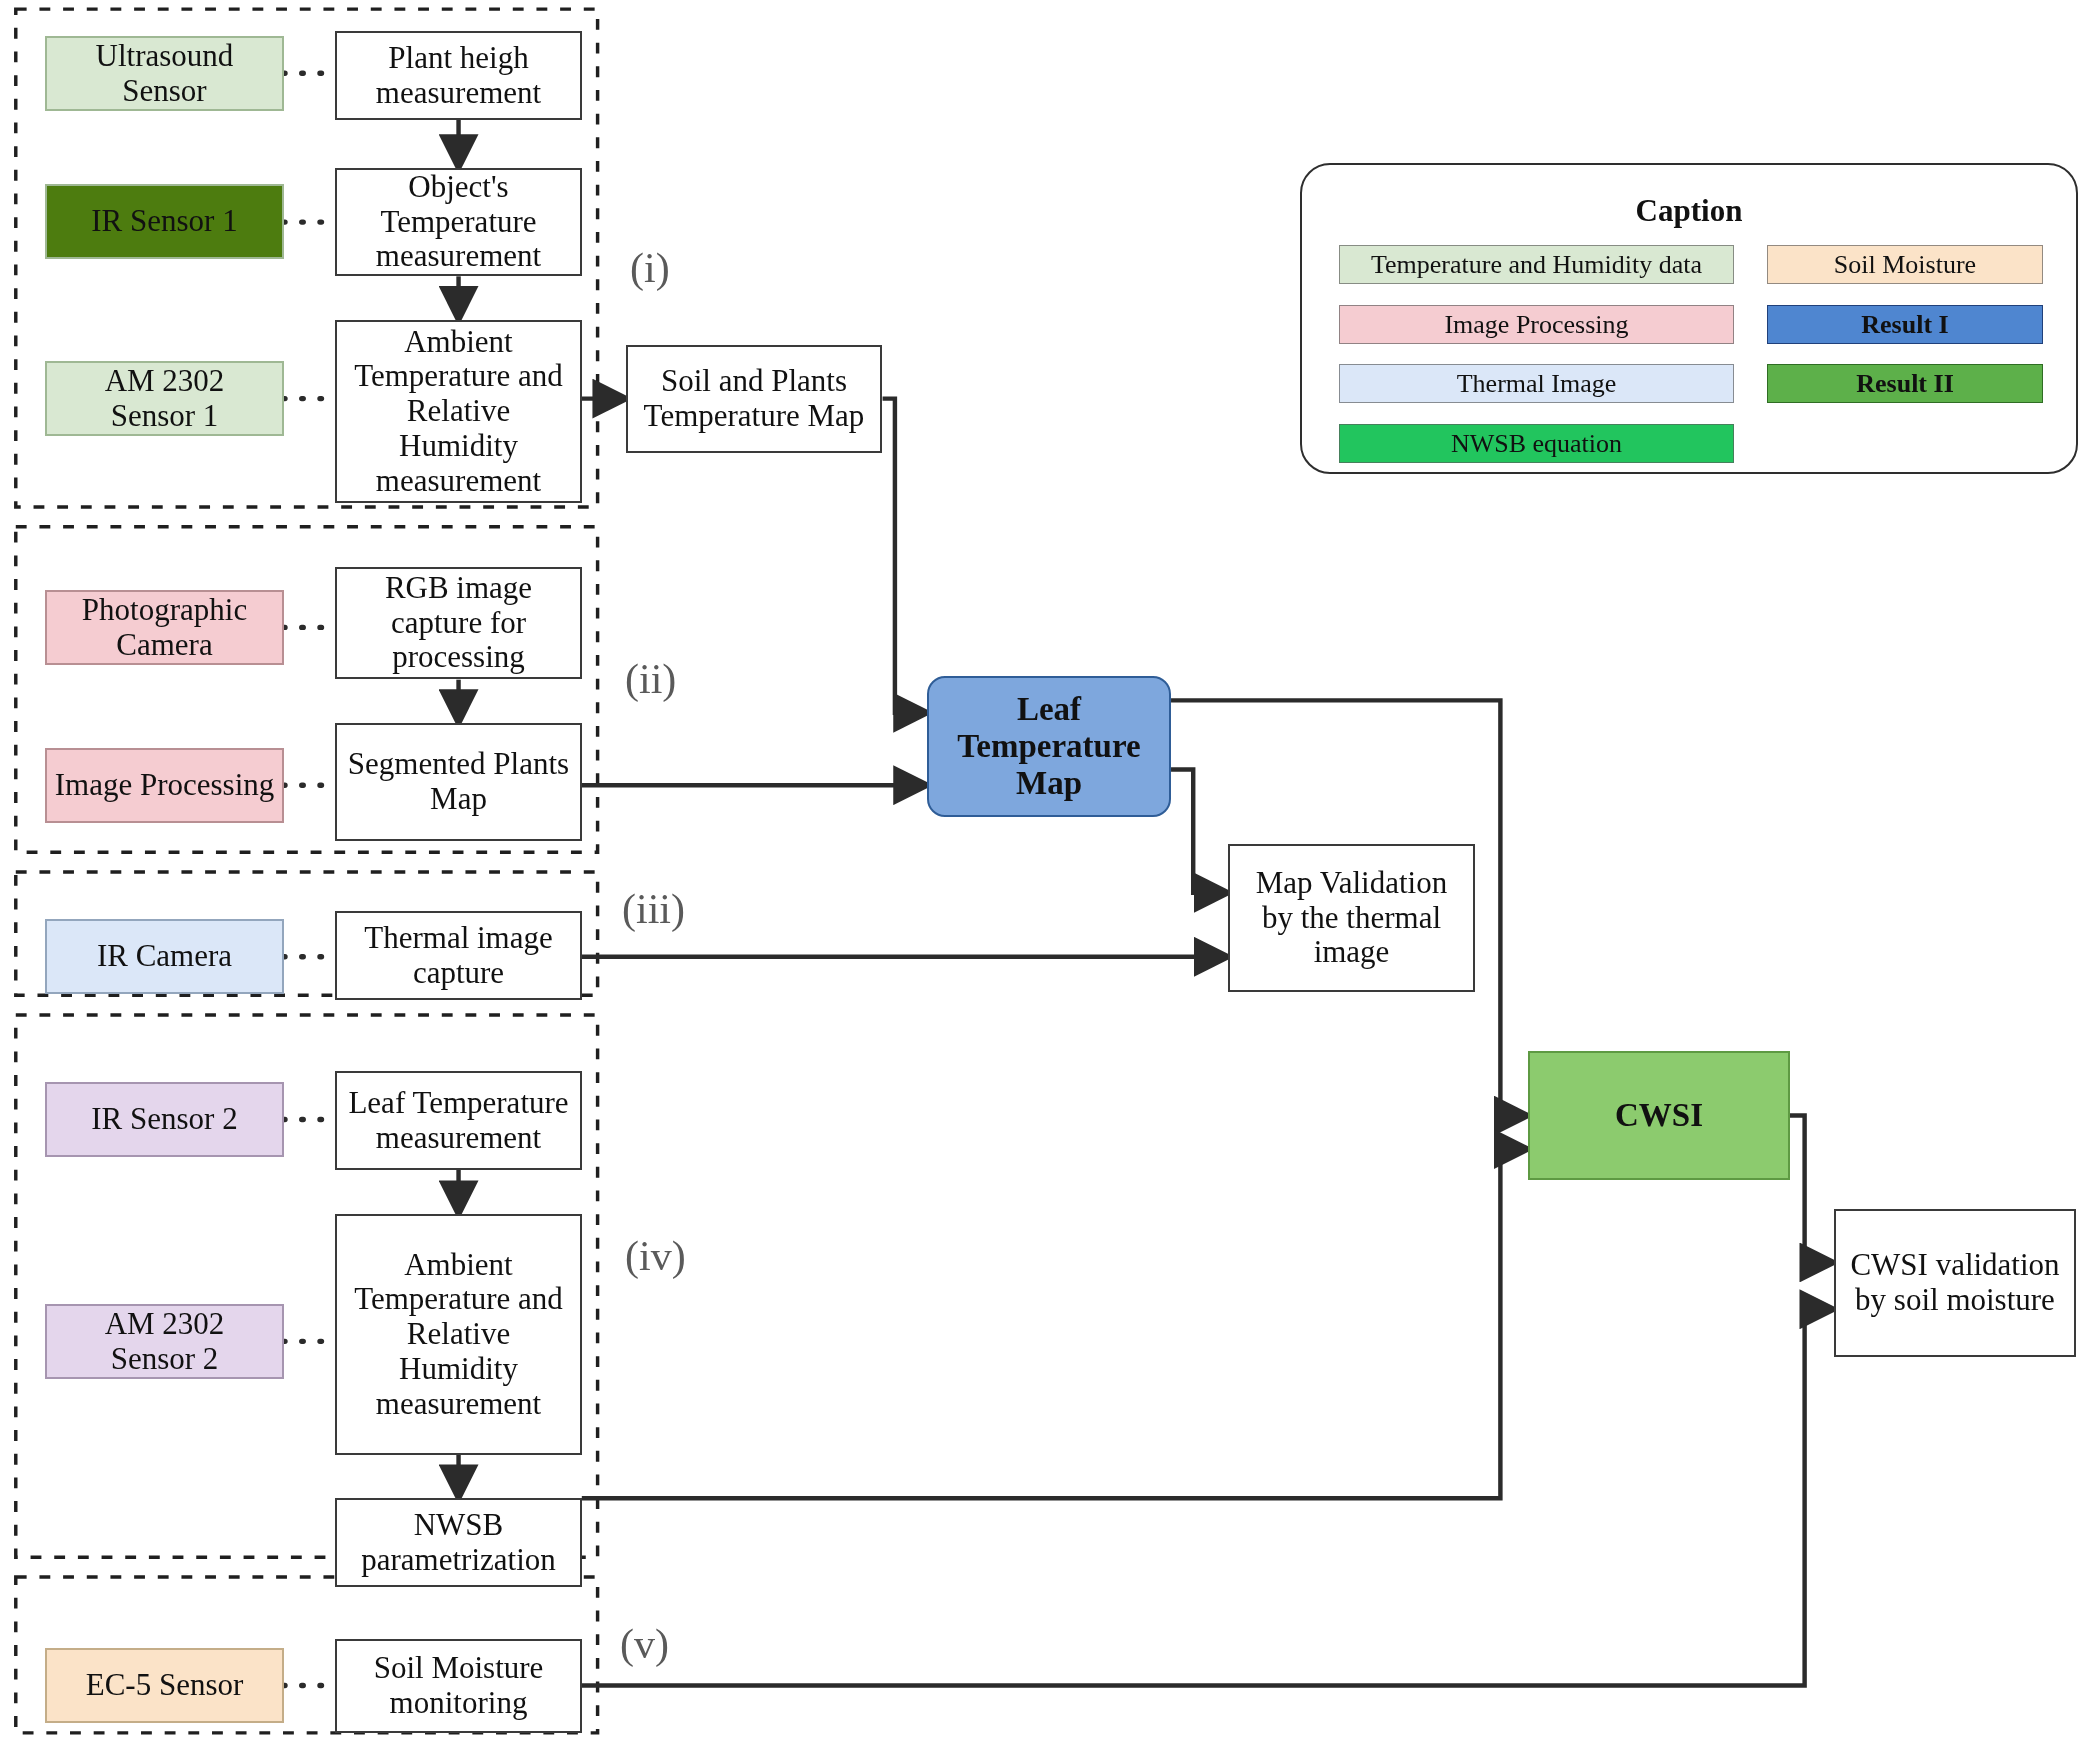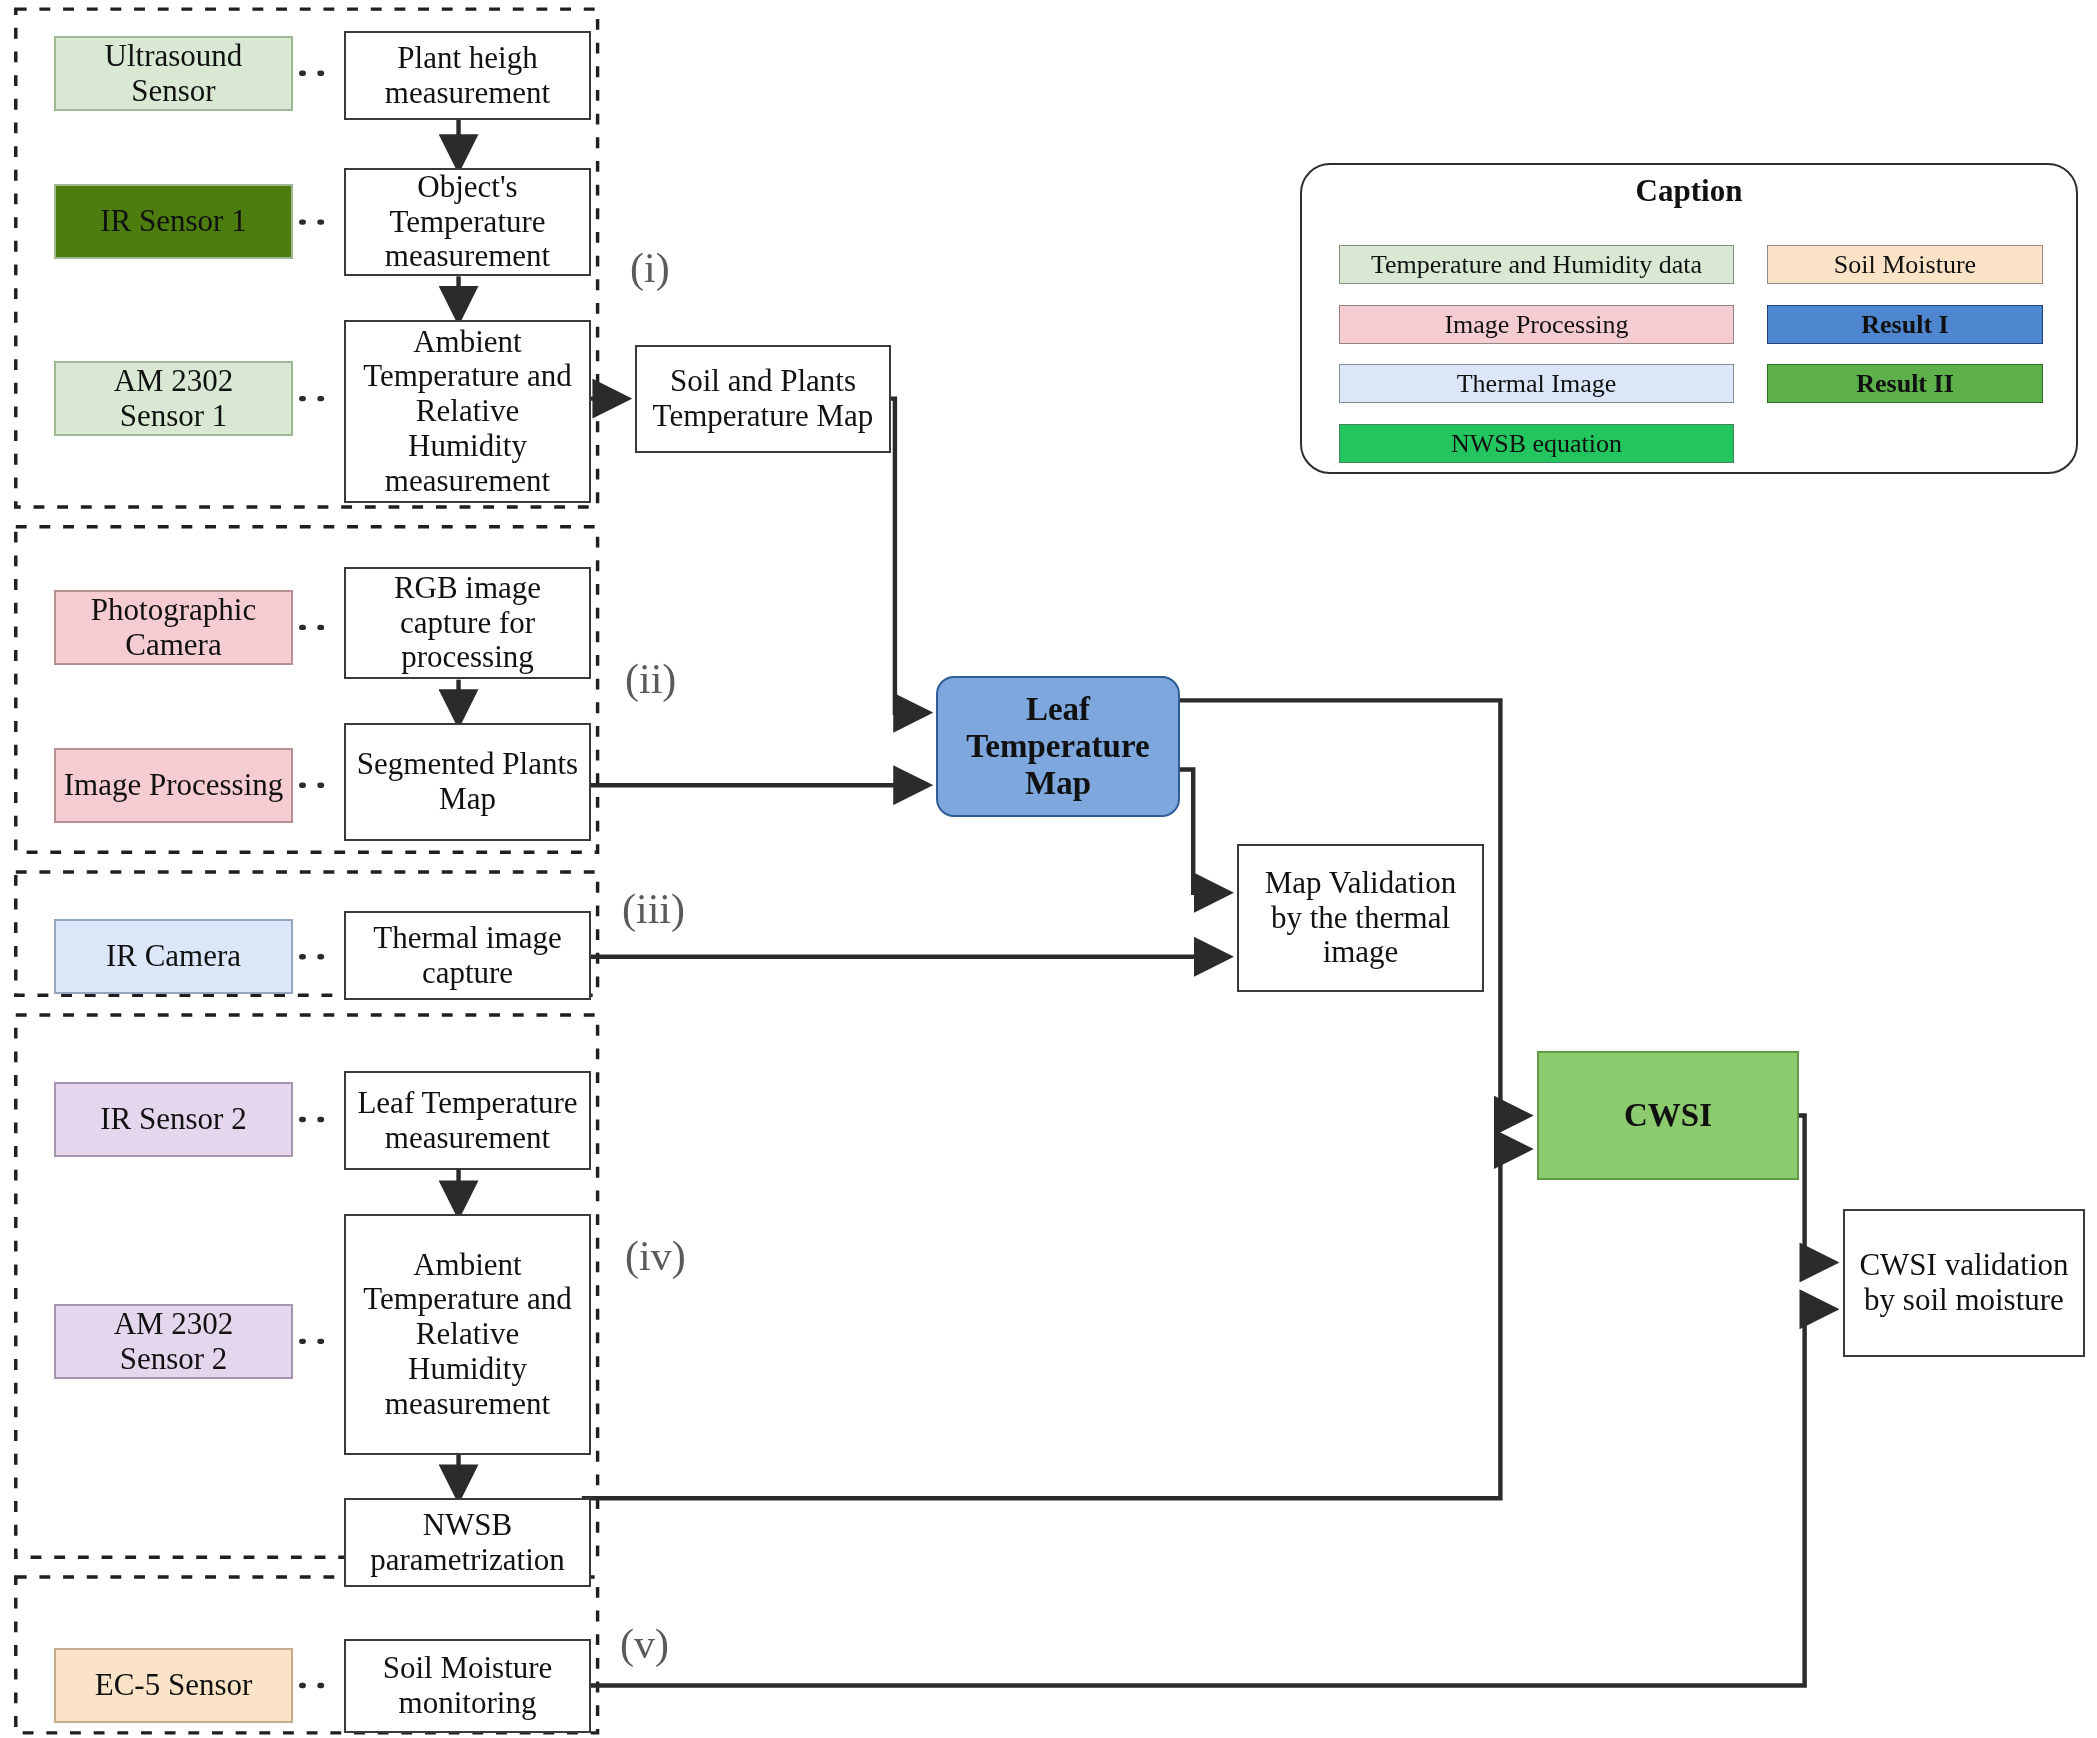--- a/index.html
+++ b/index.html
@@ -1,20 +1,20 @@
 <!DOCTYPE html>
 <html style="font-size:8px"><head>
 <meta charset="utf-8">
 <style>
   html,body{margin:0;padding:0;background:#ffffff;}
   body{font-family:"Liberation Serif", serif;}
   #root{position:relative;width:2097px;height:1739px;background:#fff;overflow:hidden;}
   svg.layer{position:absolute;top:0;left:0;width:2097px;height:1739px;pointer-events:none;}
   .node{position:absolute;box-sizing:border-box;display:flex;align-items:center;justify-content:center;text-align:center;
-        border:2px solid #3a3a3a;background:#ffffff;color:#111;line-height:1.12;padding:16px 4px;margin-left:9px;}
+        border:2px solid #3a3a3a;background:#ffffff;color:#111;line-height:1.12;padding:16px 4px;}
   .node span{display:block;}
   .sensor{border-width:2px;}
   .proc{background:#fff;}
   .grouplabel{position:absolute;color:#5a5a5a;font-size:42px;line-height:1;}
   .caption-box{position:absolute;border:2.5px solid #2e2e2e;border-radius:30px;background:#fff;box-sizing:border-box;}
   .caption-title{position:absolute;width:100%;text-align:center;font-weight:bold;font-size:31px;color:#111;}
   .legend-item{position:absolute;box-sizing:border-box;display:flex;align-items:center;justify-content:center;
                border:1.5px solid rgba(90,90,90,.65);font-size:26px;color:#111;text-align:center;}
   .legend-bold{font-weight:bold;}
   .t52{font-size:31px;}
@@ -204,21 +204,21 @@
     <span style="white-space:pre-line;">Leaf
 Temperature
 Map</span>
   </div>
 
   <div class="node t56 bold" style="left:1528px;top:1051px;width:262px;height:129px;background:#8ccb6e;border-color:#5e9a43;">
     <span style="white-space:pre-line;">CWSI</span>
   </div>
 
   <div class="caption-box" style="left:1300px;top:163px;width:778px;height:311px;">
-    <div class="caption-title" style="left:0;top:8px;">Caption</div>
+    <div class="caption-title" style="left:0;top:28px;">Caption</div>
 
     <div class="legend-item" style="left:37px;top:80px;width:395px;height:39px;background:#d9e8d2;">
       <span>Temperature and Humidity data</span>
     </div>
     <div class="legend-item" style="left:37px;top:140px;width:395px;height:39px;background:#f5ccd1;">
       <span>Image Processing</span>
     </div>
     <div class="legend-item" style="left:37px;top:199px;width:395px;height:39px;background:#dbe7f8;">
       <span>Thermal Image</span>
     </div>

